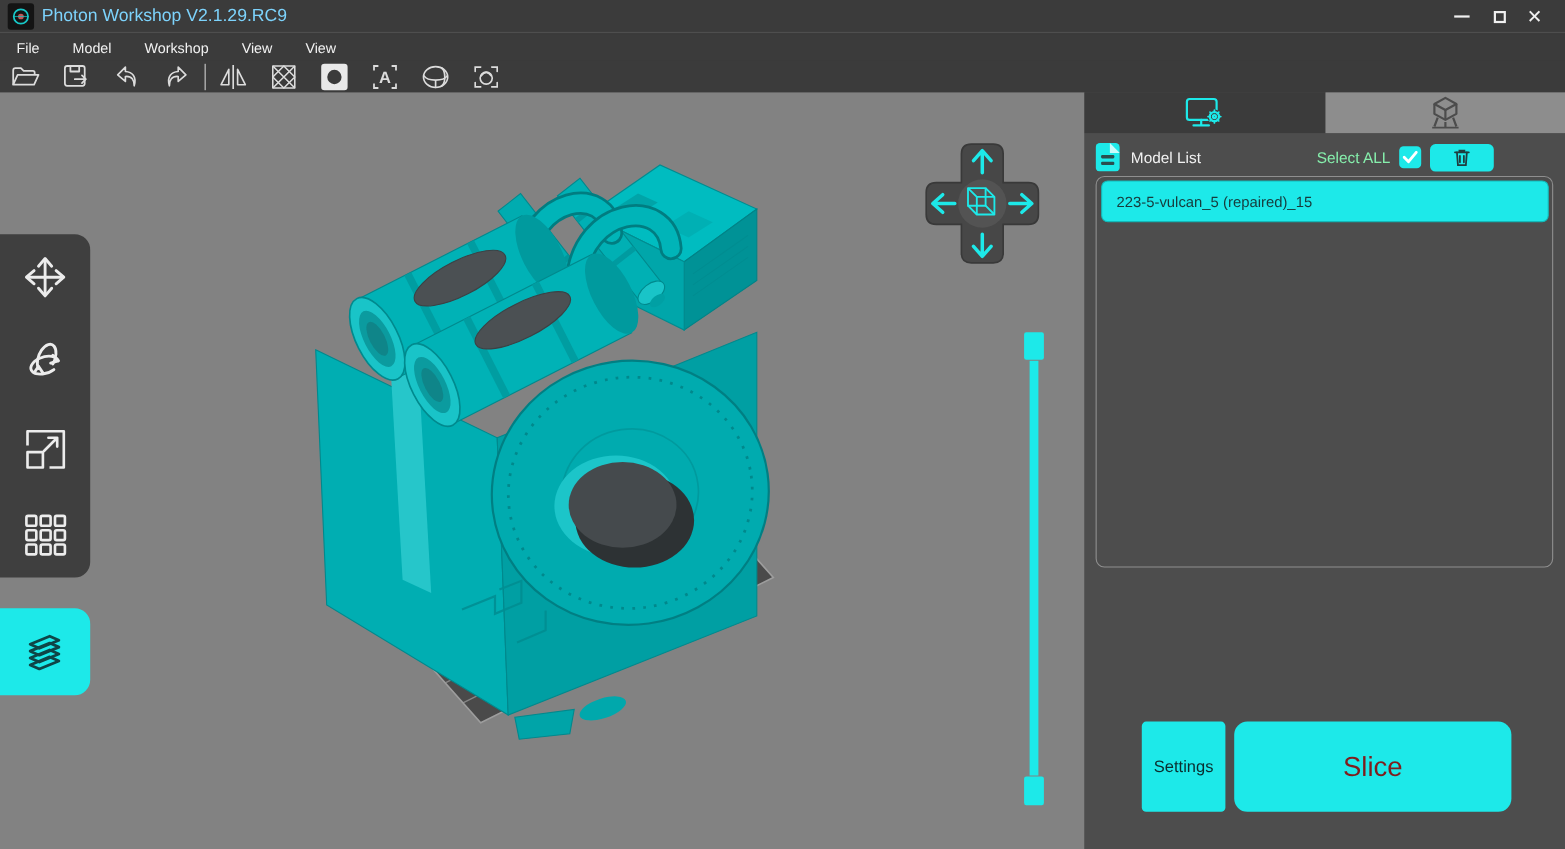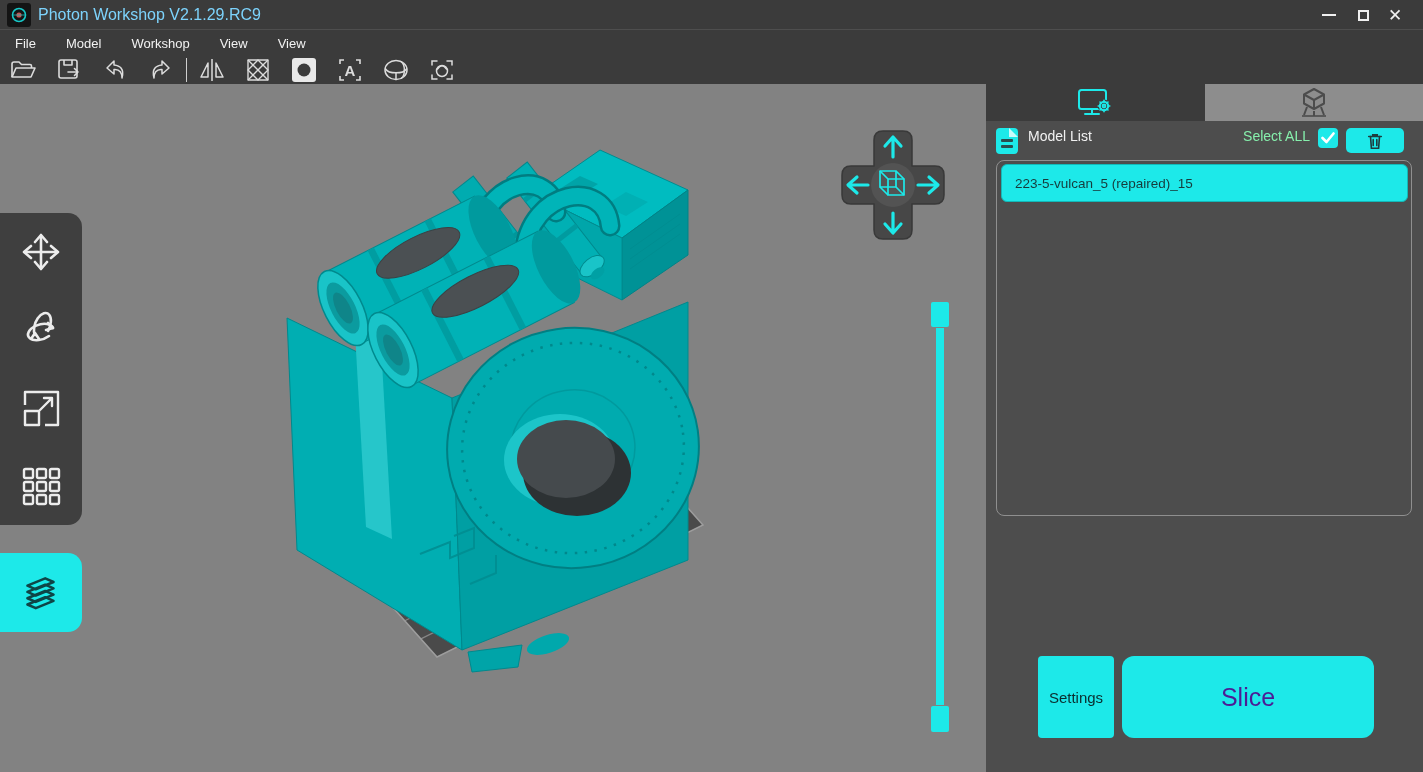--- a/index.html
+++ b/index.html
@@ -34,36 +34,36 @@
   #nav-cross { left:840px; top:129px; width:106px; height:112px; }
   #slider-track { left:936px; top:328px; width:8px; height:377px; background:#1de9e9; }
   #slider-handle-top { left:931px; top:302px; width:18px; height:25px; background:#1de9e9; border-radius:2px; }
   #slider-handle-bottom { left:931px; top:706px; width:18px; height:26px; background:#1de9e9; border-radius:2px; }
   
   #right-panel { left:986px; top:84px; width:437px; height:688px; background:#4d4d4d; }
   #tab-strip { left:986px; top:84px; width:437px; height:37px; display:flex; }
   .panel-tab { flex:1; display:flex; align-items:center; justify-content:center; }
   #tab-workspace { background:#3b3b3b; }
   #tab-preview   { background:#8d8d8d; }
-  #model-list-header { left:996px; top:128px; width:408px; height:30px; display:flex; align-items:flex-start; }
+  #model-list-header { left:996px; top:128px; width:362px; height:30px; display:flex; align-items:center; }
   #model-list-label { color:#f2f2f2; font-size:14px; margin-left:10px; }
   #select-all-label { color:#86efac; font-size:14px; margin-left:auto; }
   #select-all-checkbox { width:20px; height:20px; background:#1de9e9; border-radius:4px;
                          margin-left:8px; display:flex; align-items:center; justify-content:center; }
   #delete-button { width:58px; height:25px; background:#1de9e9; border-radius:5px; margin-left:8px;
                    display:flex; align-items:center; justify-content:center; border:none; }
   #model-list-box { left:996px; top:160px; width:416px; height:356px;
                     border:1px solid #8f8f8f; border-radius:8px; }
   #model-item { left:4px; top:3px; width:407px; height:38px; background:#1de9e9; border-radius:6px;
                 display:flex; align-items:center; padding-left:13px;
                 color:#173b3c; font-size:13.5px; border:1px solid #12b9b9; }
   #settings-button { left:1038px; top:656px; width:76px; height:82px; background:#1de9e9;
                      border:none; border-radius:4px; color:#0b2d2e; font-size:15px; }
   #slice-button { left:1122px; top:656px; width:252px; height:82px; background:#1de9e9;
-                  border:none; border-radius:12px; color:#4c1d95; font-size:25px; }
+                  border:none; border-radius:12px; color:#7f1d1d; font-size:25px; }
   svg { display:block; }
 </style>
 </head>
 <body>
 
 <div class="abs" id="title-bar">
   <div class="abs" id="app-icon">
     <svg width="18" height="18" viewBox="0 0 18 18">
       <circle cx="9" cy="9" r="6.5" fill="none" stroke="#17c8c8" stroke-width="1.6"></circle>
       <circle cx="9" cy="9" r="2.6" fill="#c05555"></circle>

